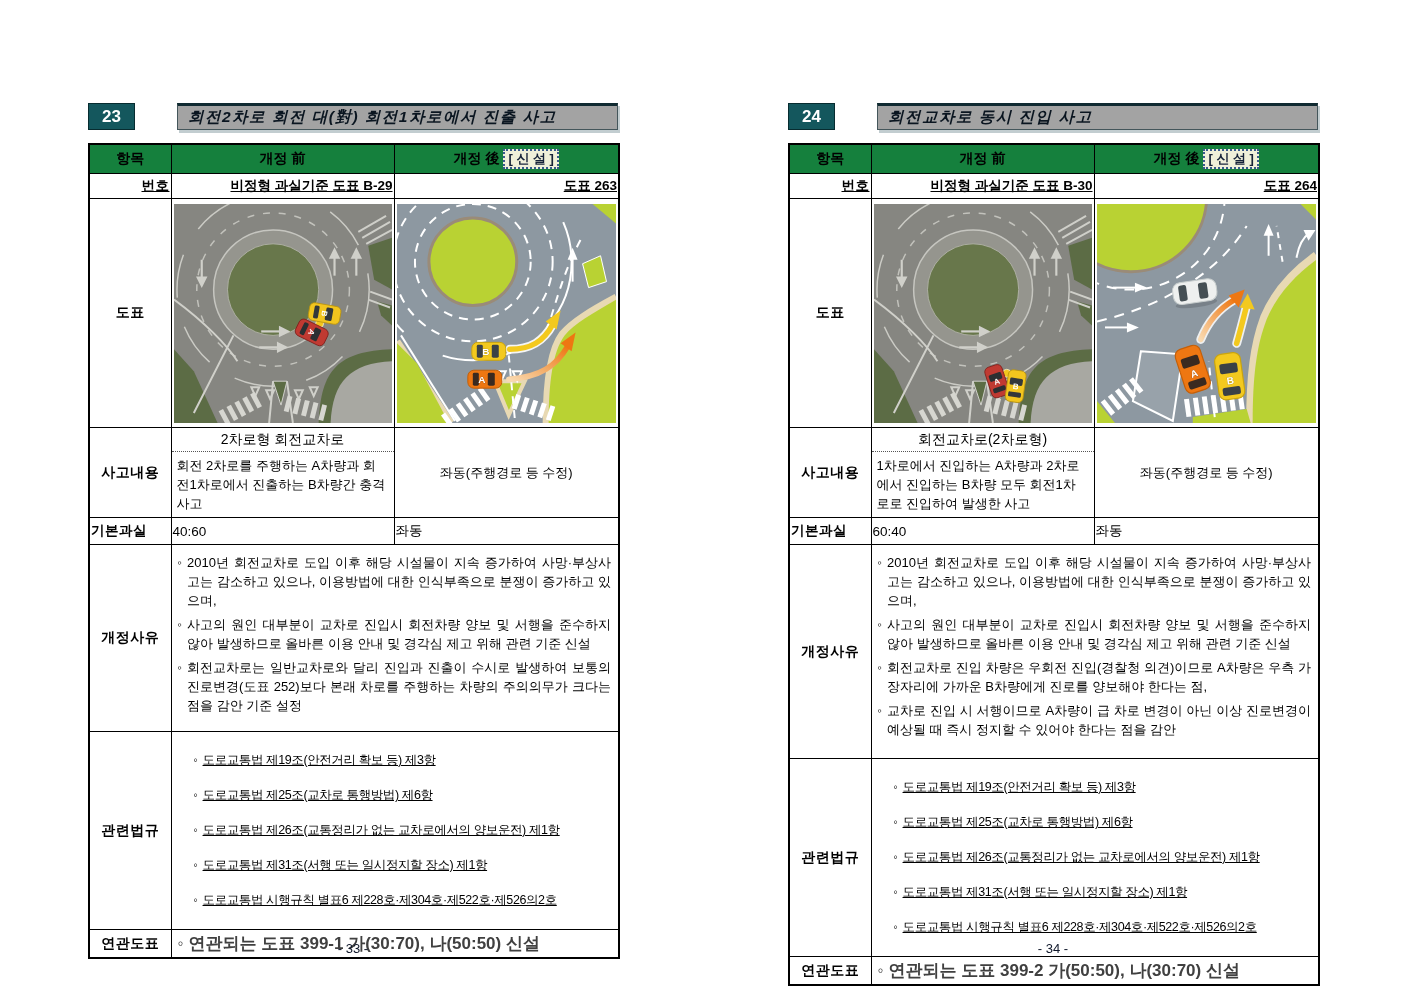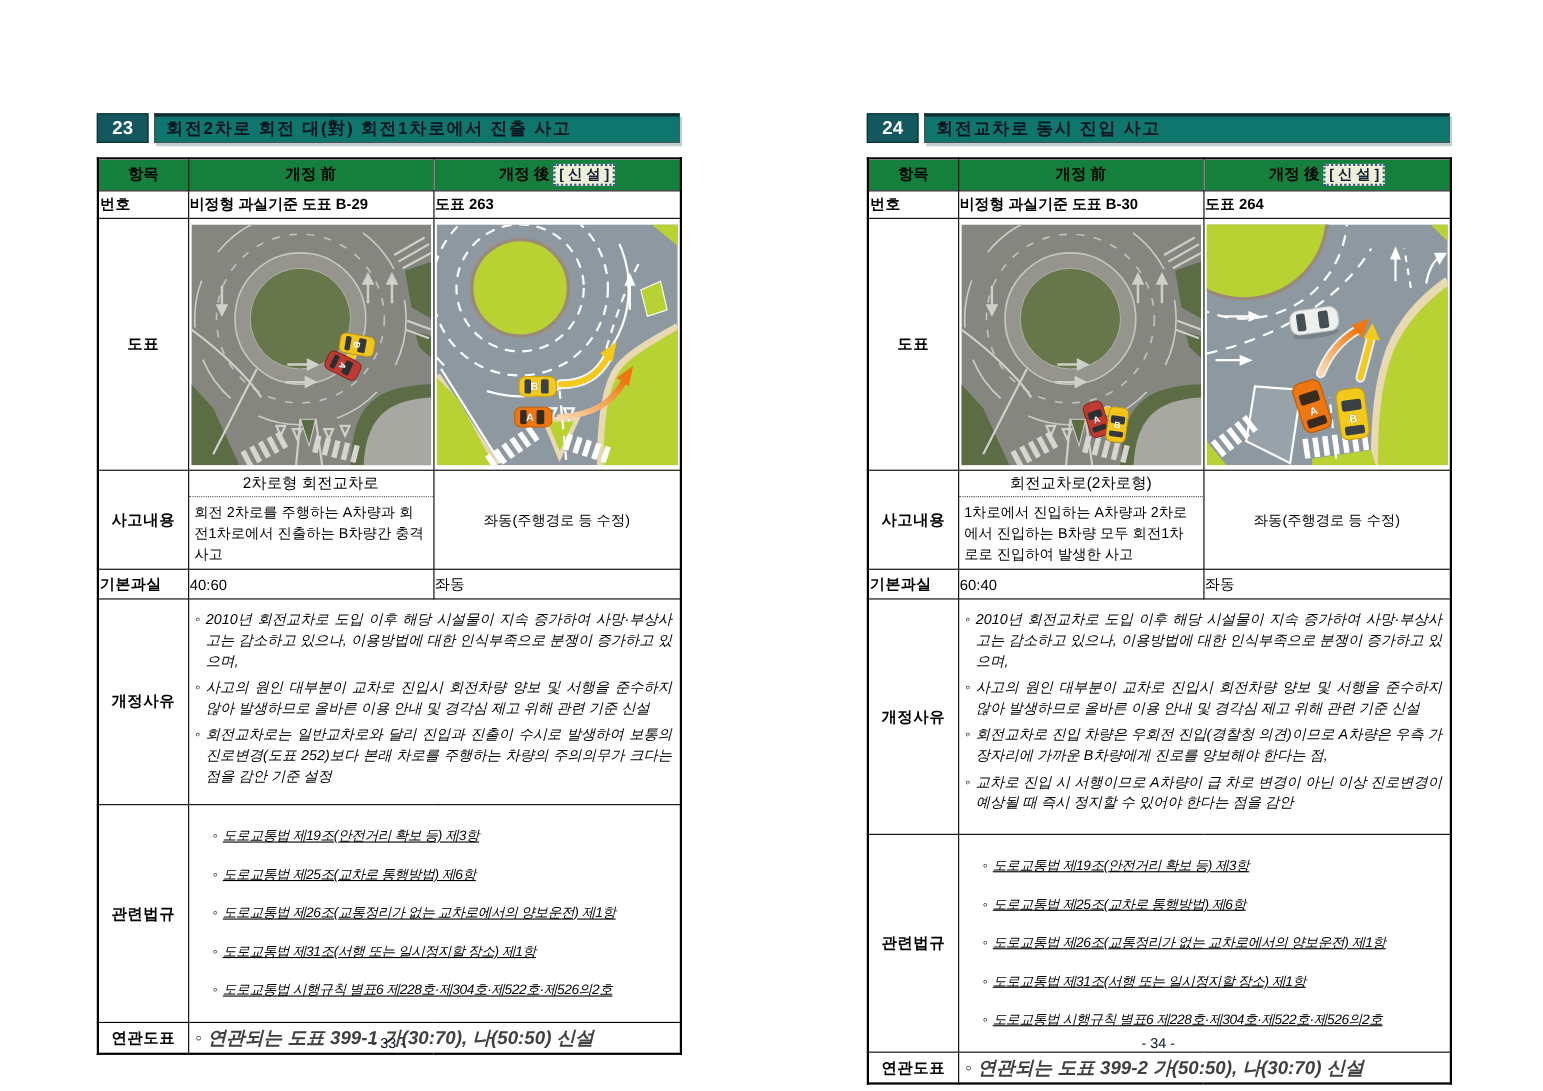--- a/index.html
+++ b/index.html
@@ -1,40 +1,40 @@
 <!DOCTYPE html>
 <html><head>
 <meta charset="utf-8">
 <style>
   html,body{margin:0;padding:0;background:#ffffff;}
   .sheet{position:relative;width:1403px;height:992px;background:#fff;overflow:hidden;
          font-family:"Liberation Sans","DejaVu Sans",sans-serif;color:#000;}
   .panel{position:absolute;top:103px;width:530px;}
-  .sec-header{display:flex;align-items:stretch;height:27px;margin-bottom:13px;}
+  .sec-header{display:flex;align-items:stretch;height:27px;margin-bottom:13px;gap:37px;}
   .sec-num{width:45px;background:#14575d;border:1px solid #072c30;color:#fff;
            font-weight:bold;font-size:17px;display:flex;align-items:center;justify-content:center;}
-  .sec-title{flex:1;margin-left:5px;background:#0f766e;border:1px solid #44565b;border-top:3px solid #102a31;
+  .sec-title{flex:1;margin-left:5px;background:#a3a3a3;border:1px solid #44565b;border-top:3px solid #102a31;
              box-shadow:2px 3px 0 #c2cdd0;font-weight:bold;font-size:15.5px;color:#0a1520;
-             display:flex;align-items:center;padding-left:10px;letter-spacing:1.5px;}
+             display:flex;align-items:center;padding-left:10px;letter-spacing:1.5px;font-style:italic;}
   table.rev{width:530px;border-collapse:collapse;table-layout:fixed;border:2px solid #000;}
   table.rev td{border:1px solid #000;overflow:hidden;}
   .hdr td{background:#15803d;height:26px;font-weight:bold;font-size:14px;text-align:center;vertical-align:middle;}
   .lbl{font-weight:bold;font-size:14px;text-align:center;vertical-align:middle;background:#fff;letter-spacing:0.5px;}
   .badge{display:inline-block;border:2px dotted #3a5a8c;background:#eff0d9;color:#152238;
          font-weight:bold;padding:0 3px;margin-left:4px;font-size:13px;line-height:16px;}
-  .numrow td{height:22px;font-weight:bold;font-size:13.5px;text-align:left;vertical-align:middle;}
+  .numrow td{height:22px;font-weight:bold;font-size:13.5px;text-align:right;vertical-align:middle;text-decoration:underline;}
   .imgcell{height:224px;padding:2px;vertical-align:middle;background:#fff;}
   .imgcell svg{display:block;width:100%;height:219px;}
   .acc-before{padding:0;vertical-align:top;}
   .acc-title{height:23px;line-height:23px;text-align:center;font-size:14px;border-bottom:1px dotted #555;}
   .acc-body{padding:4px 5px;font-size:13px;line-height:19px;text-align:left;}
   .acc-after{font-size:13px;text-align:center;vertical-align:middle;}
   .faultrow td{height:24px;font-size:13.5px;text-align:left;vertical-align:middle;}
   .content{vertical-align:top;padding:3px 7px 3px 6px;}
-  .bullet{display:flex;font-size:13px;line-height:19px;text-align:justify;margin:5px 0;font-style:italic;}
+  .bullet{display:flex;font-size:13px;line-height:19px;text-align:justify;margin:5px 0;}
   .bullet::before{content:"\25E6";flex:0 0 auto;margin-right:5px;}
   .law .bullet{margin:16px;font-size:12.5px;letter-spacing:-0.4px;line-height:19px;text-align:left;}
   .law .bullet span{text-decoration:underline;}
   .rel .bullet{margin:1px 0;color:#404040;font-weight:bold;font-size:17px;text-align:left;}
   .pagenum{position:absolute;top:941px;width:530px;text-align:center;font-size:13px;color:#0f172a;}
   .carletter{font:bold 8px "Liberation Sans",sans-serif;fill:#fff;text-anchor:middle;}
   .carletter2{font:bold 10px "Liberation Sans",sans-serif;fill:#fff;text-anchor:middle;
               paint-order:stroke;stroke:#00000055;stroke-width:0.6px;}
   .mark{stroke:#d0d0ca;stroke-width:2;fill:none;}
   .wmark{stroke:#fff;stroke-width:2;fill:none;}

